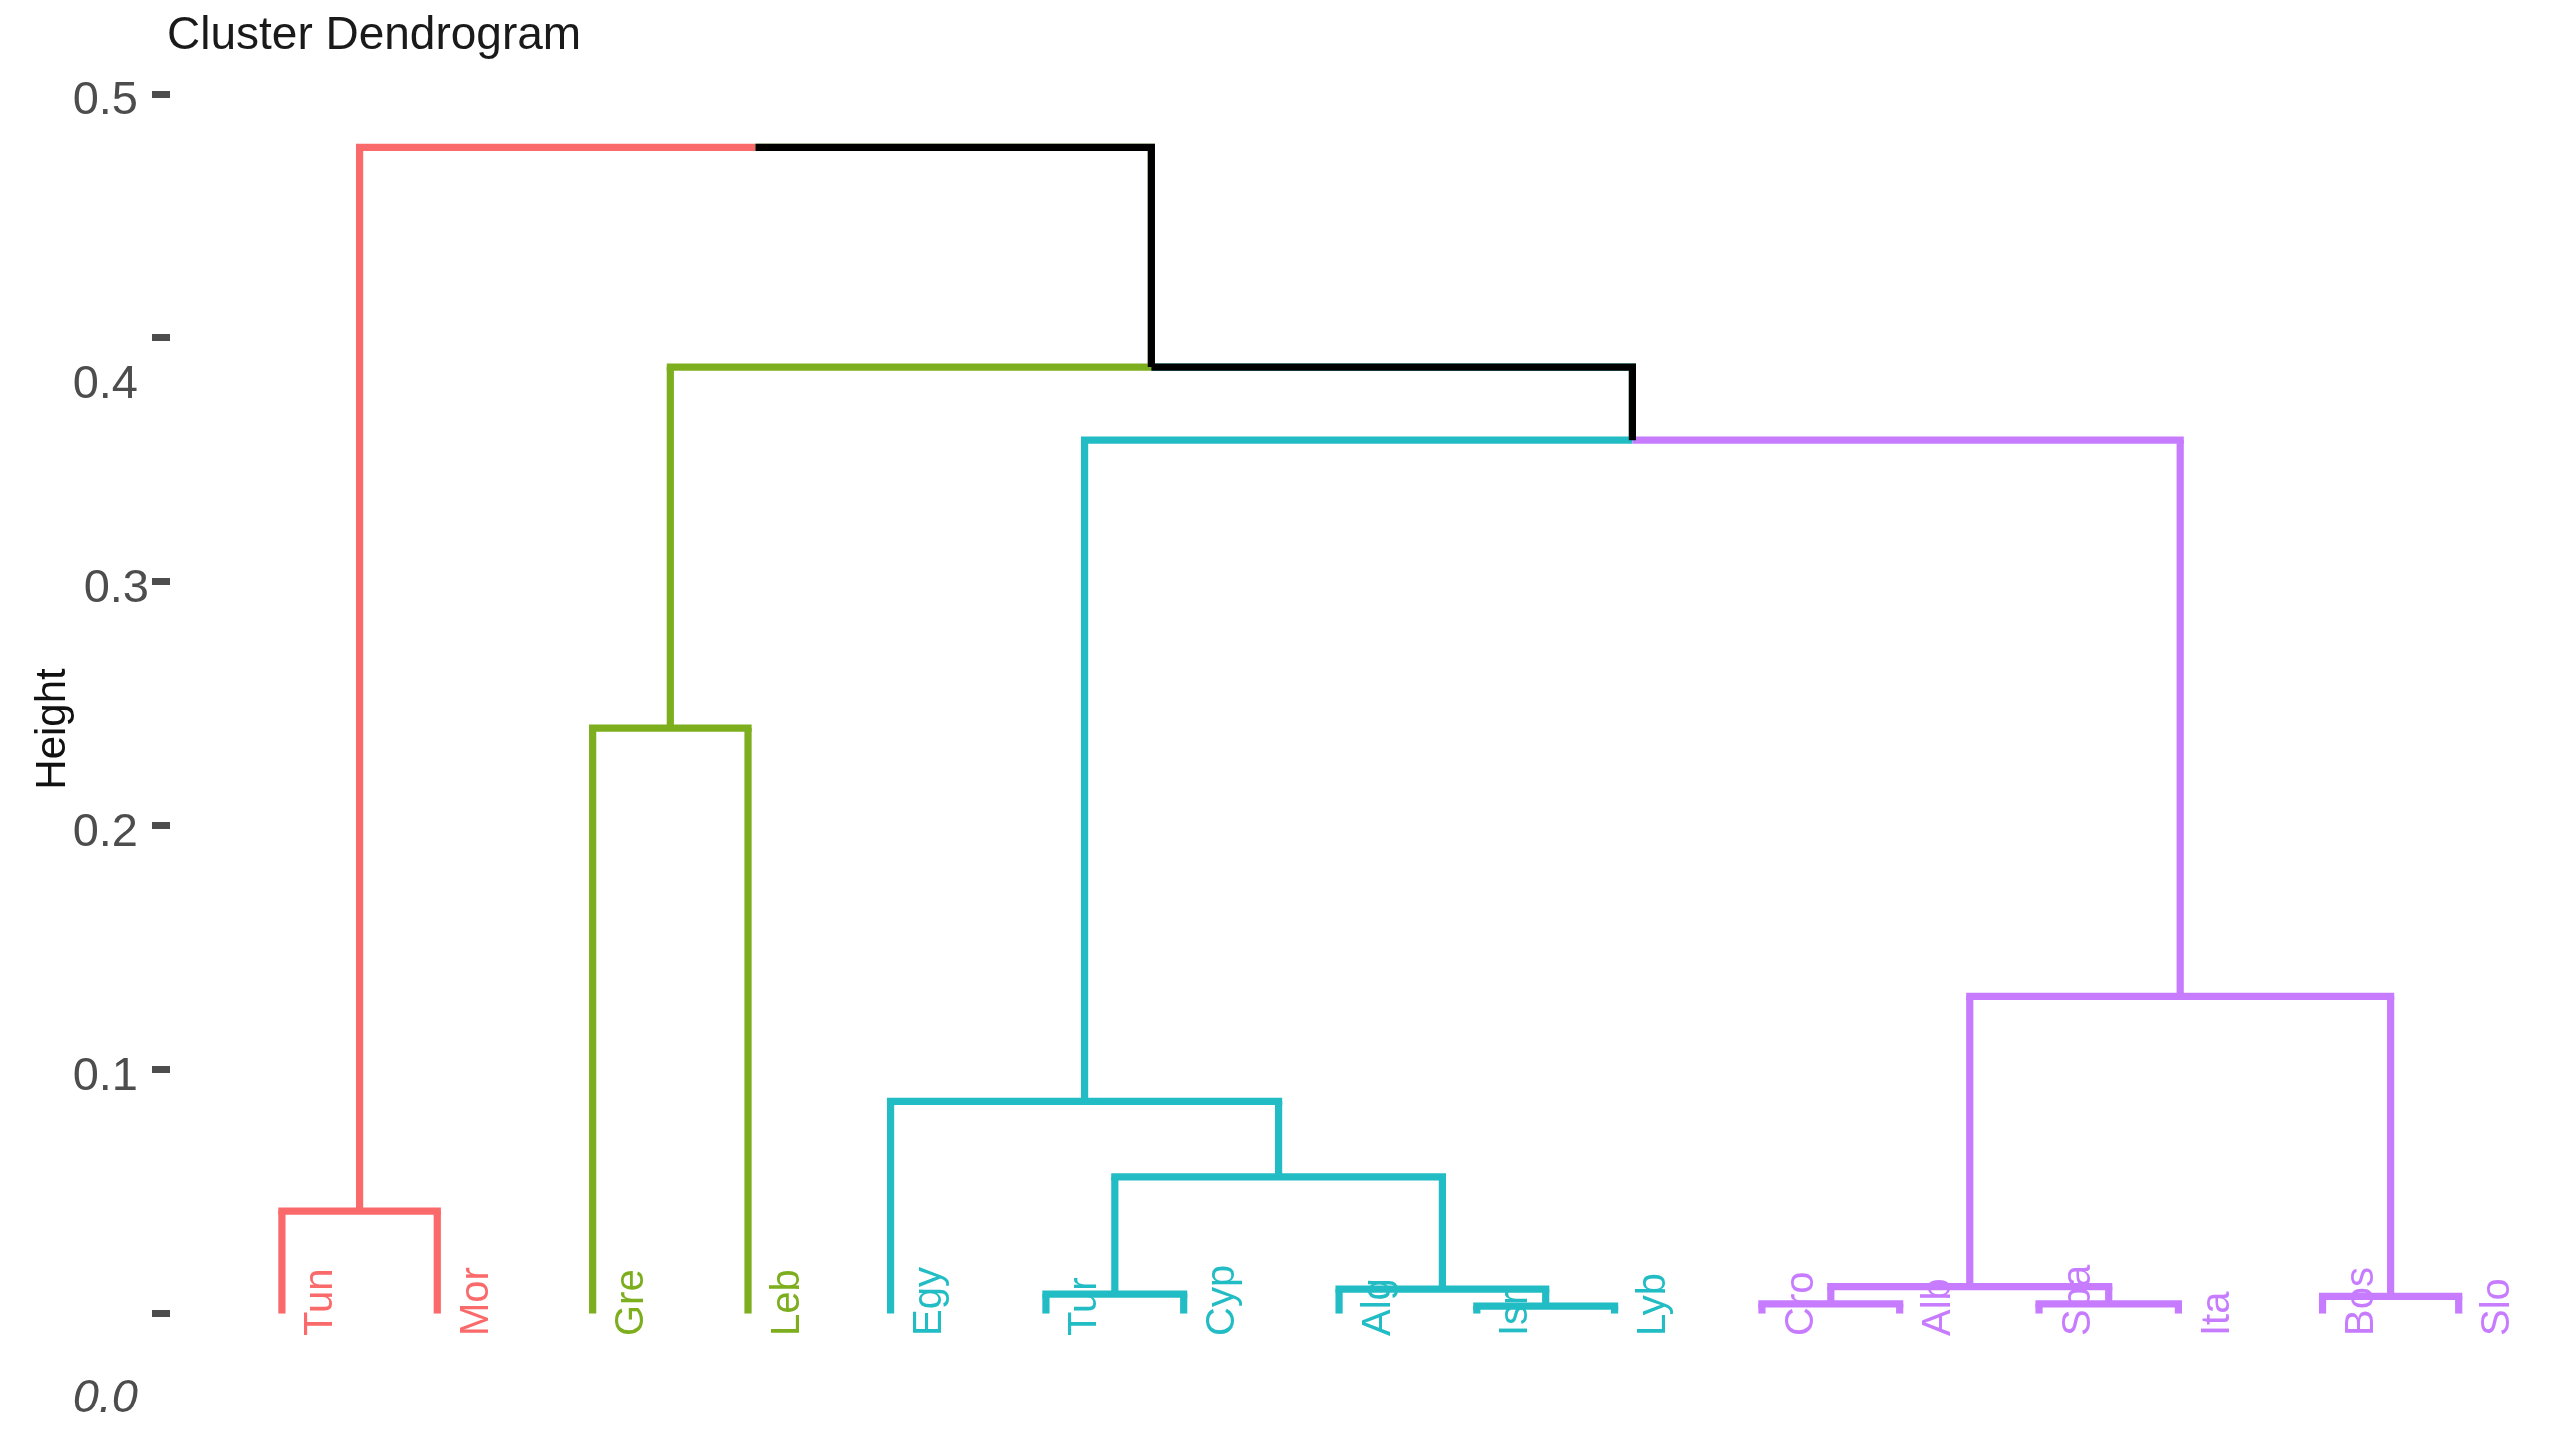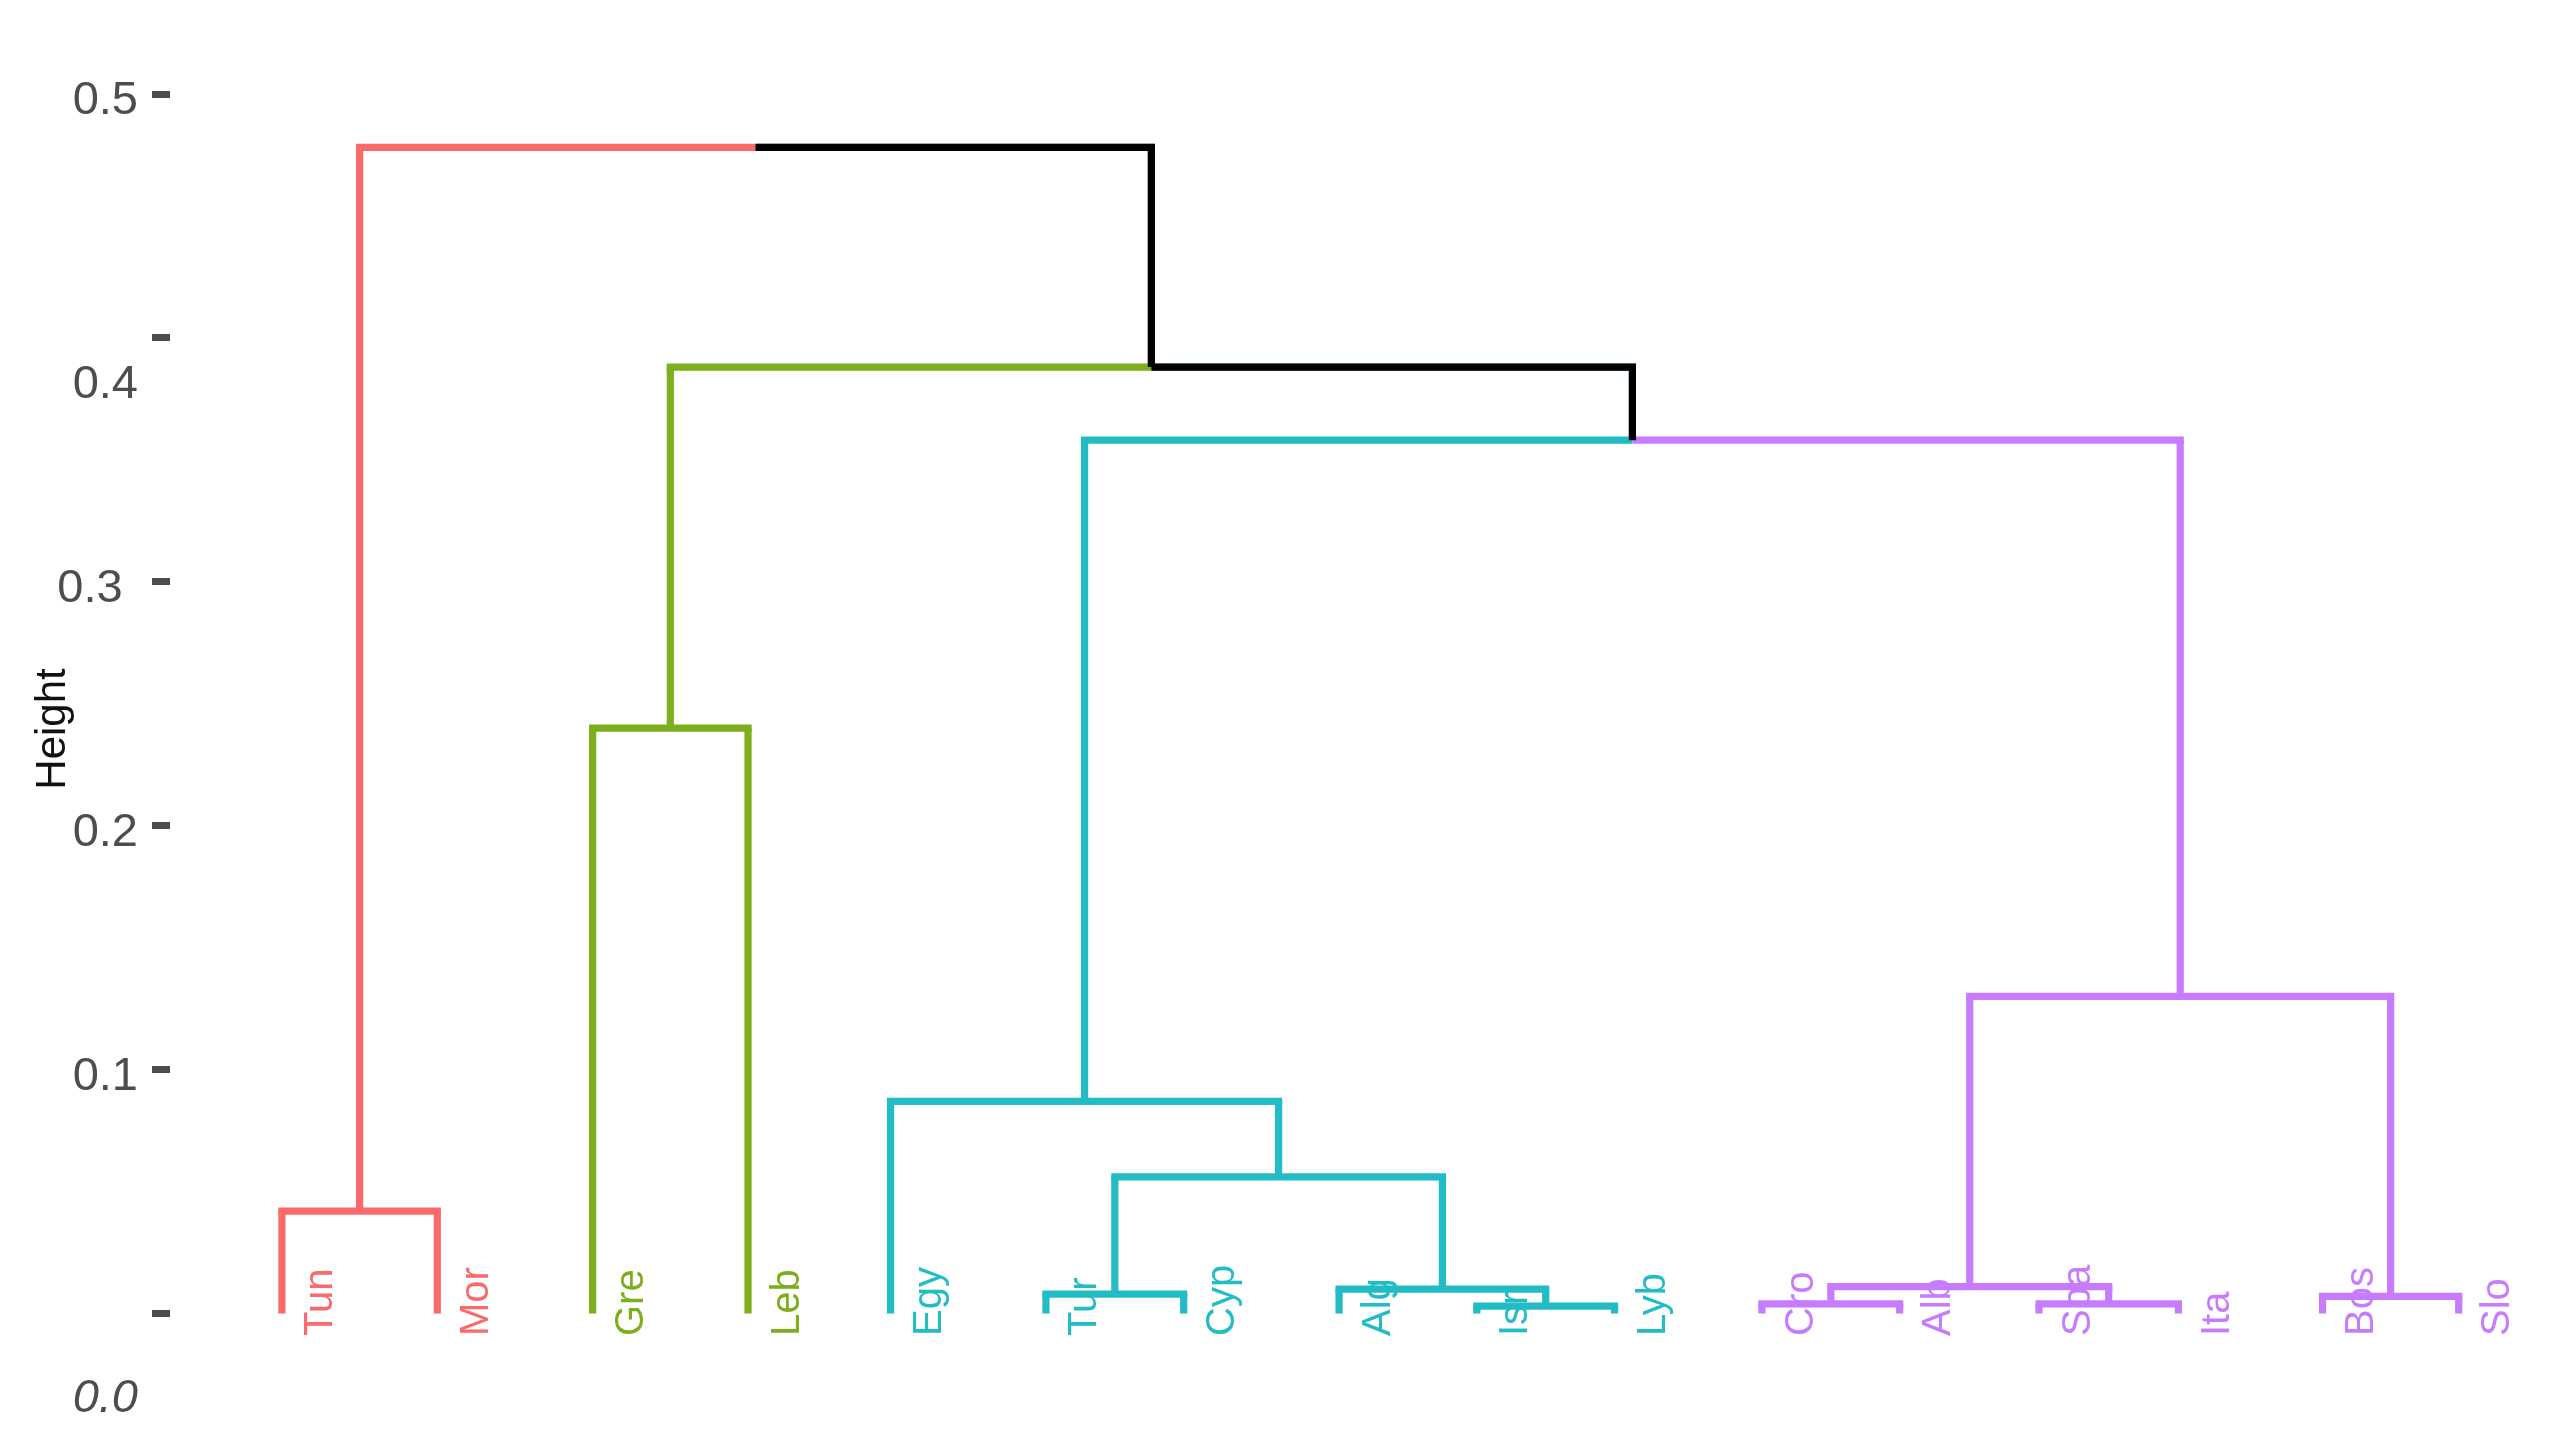--- a/index.html
+++ b/index.html
@@ -40,29 +40,30 @@
     transform-origin:left top;
     transform:rotate(-90deg);
     font-weight:400;
   }
 </style>
 </head>
 <body>
 
 <div id="root">
 
+  <div id="chart-title">Cluster Dendrogram</div>
 
   <div id="y-axis-title">Height</div>
 
   <div id="y-axis">
       <div class="ytick-label" style="left: 42px; width: 96px; top: 70px;">0.5</div>
       <div class="ytick-mark" style="left: 152px; top: 91px;"></div>
       <div class="ytick-label" style="left: 42px; width: 96px; top: 314px; margin-top: 40px;">0.4</div>
       <div class="ytick-mark" style="left: 152px; top: 334px;"></div>
-      <div class="ytick-label" style="left: 42px; width: 96px; top: 558px; text-align: center;">0.3</div>
+      <div class="ytick-label" style="left: 53px; width: 96px; top: 558px;">0.3</div>
       <div class="ytick-mark" style="left: 152px; top: 578px;"></div>
       <div class="ytick-label" style="left: 42px; width: 96px; top: 802px;">0.2</div>
       <div class="ytick-mark" style="left: 152px; top: 822px;"></div>
       <div class="ytick-label" style="left: 42px; width: 96px; top: 1046px;">0.1</div>
       <div class="ytick-mark" style="left: 152px; top: 1066px;"></div>
       <div class="ytick-label" style="left: 42px; width: 96px; top: 1368px; font-style: italic;">0.0</div>
       <div class="ytick-mark" style="left: 152px; top: 1310px;"></div>
     </div>
 
   <div id="plot">

